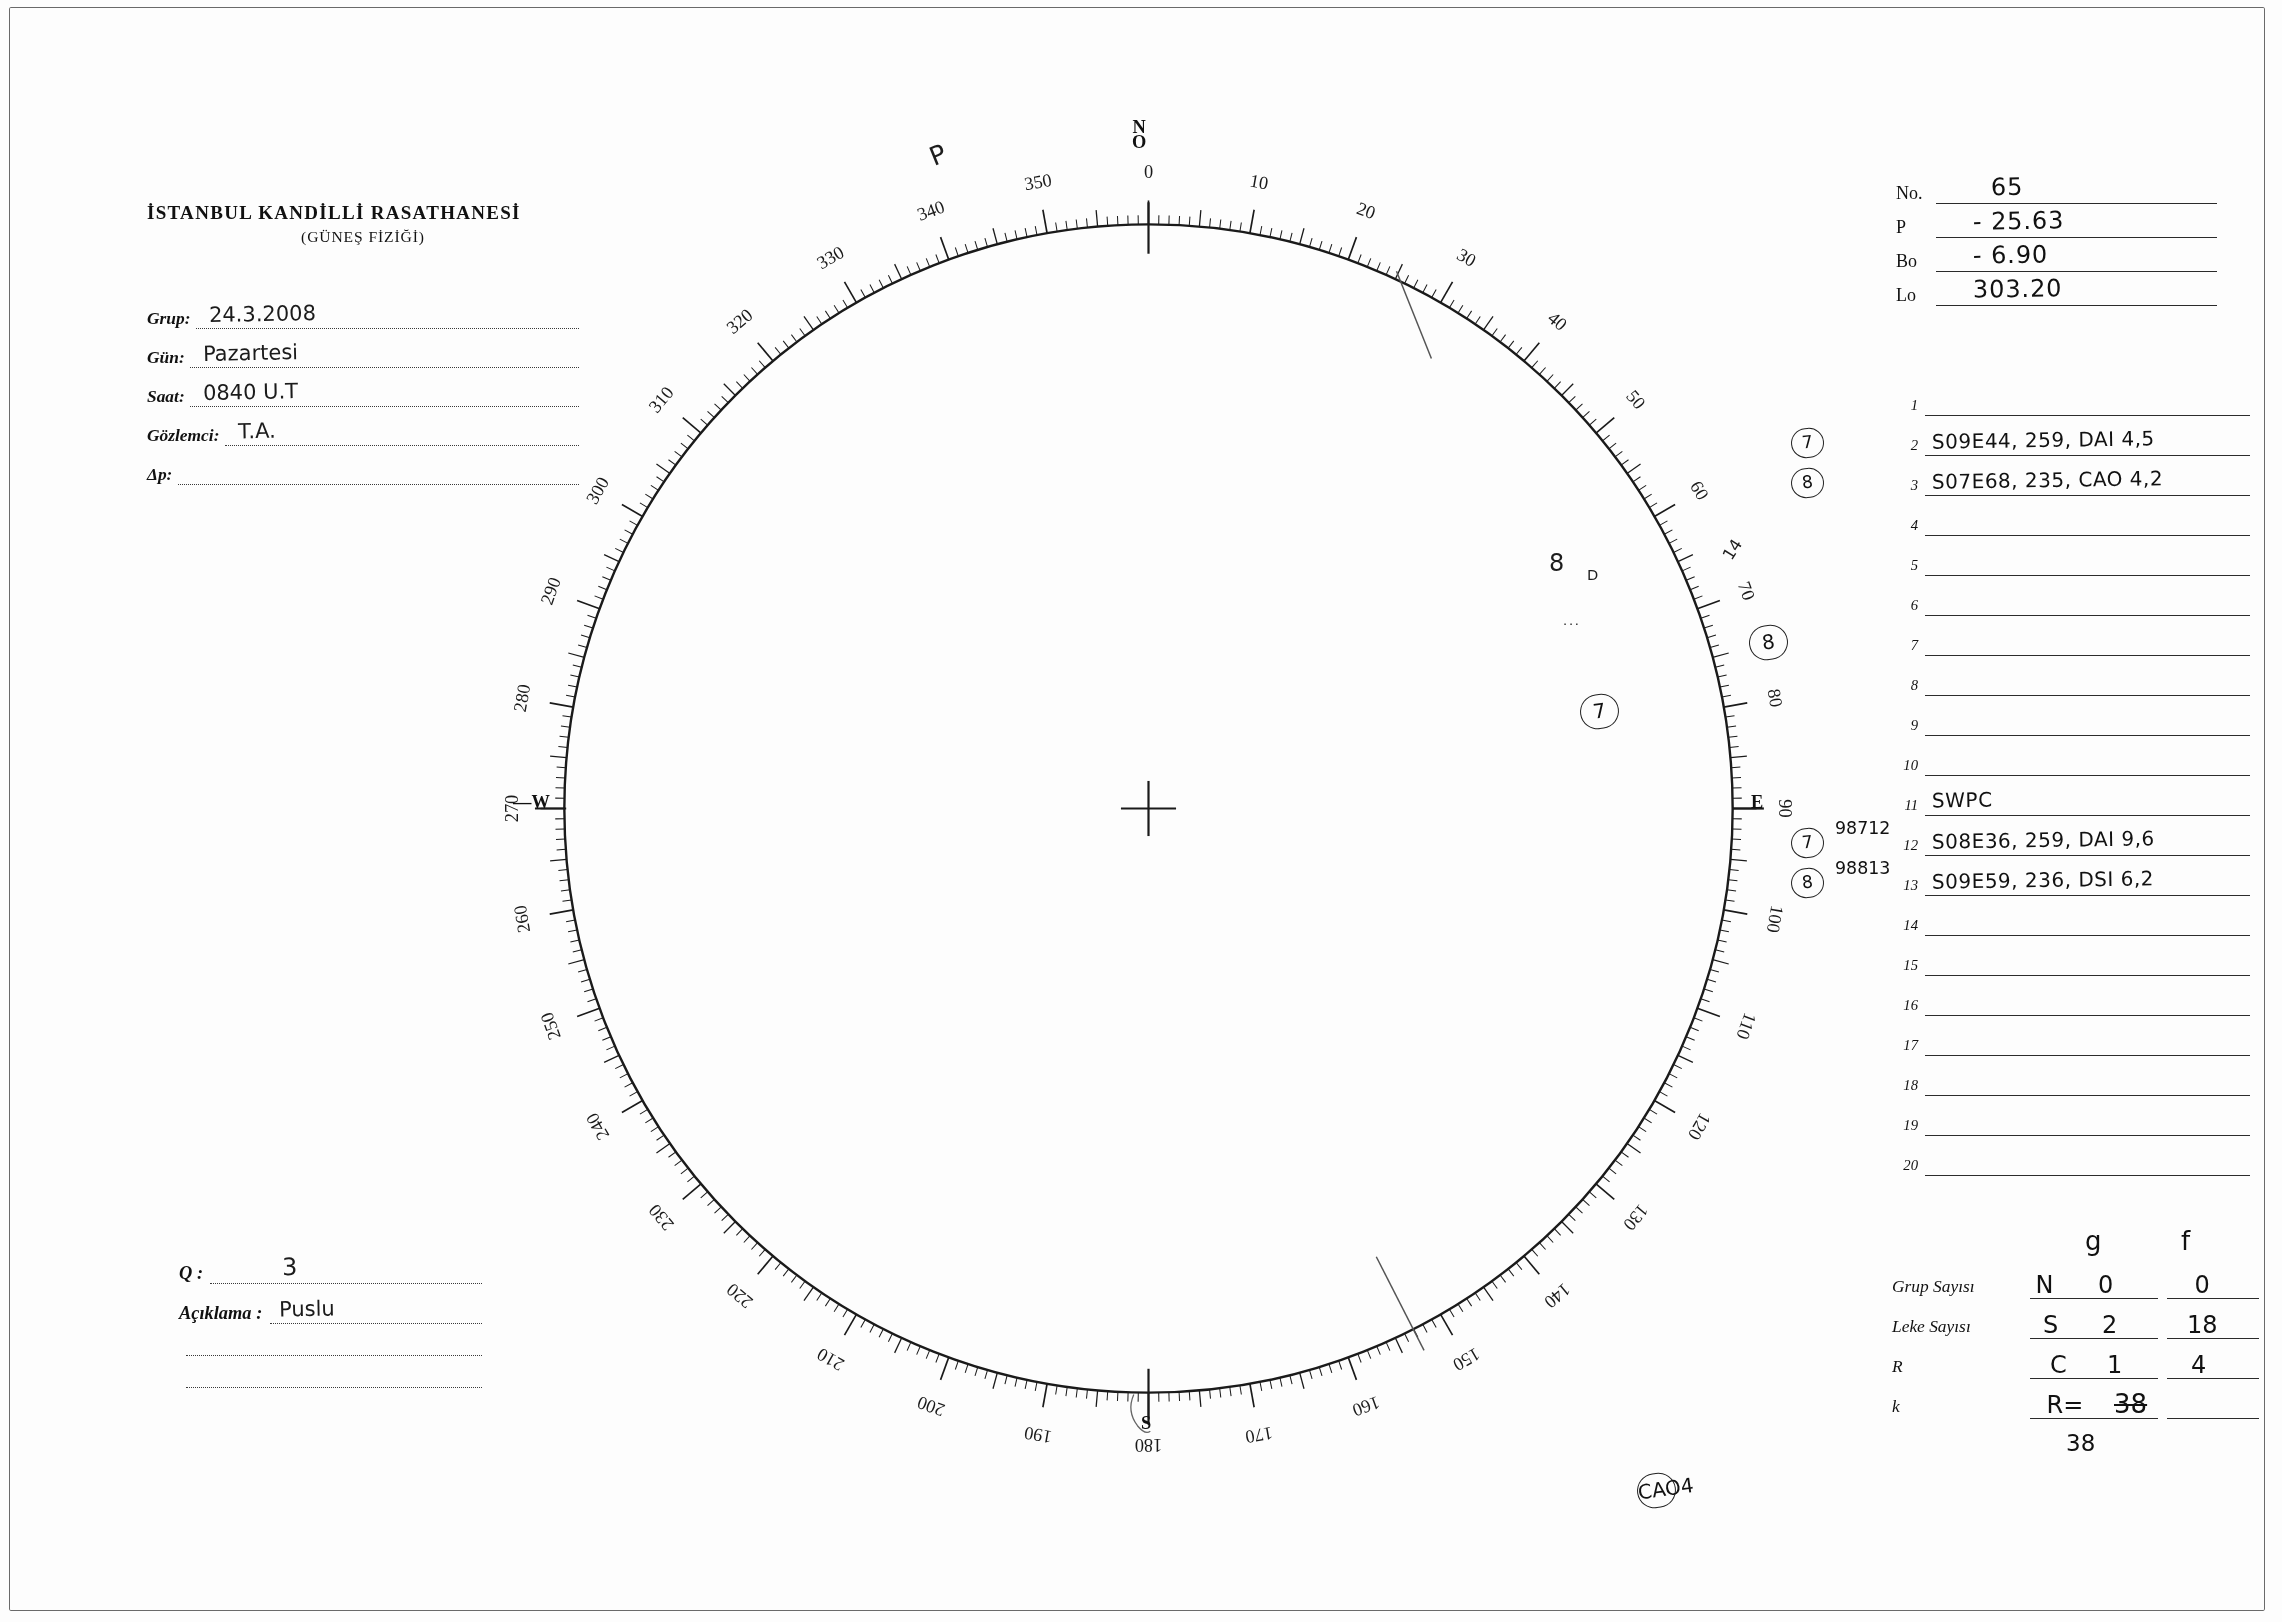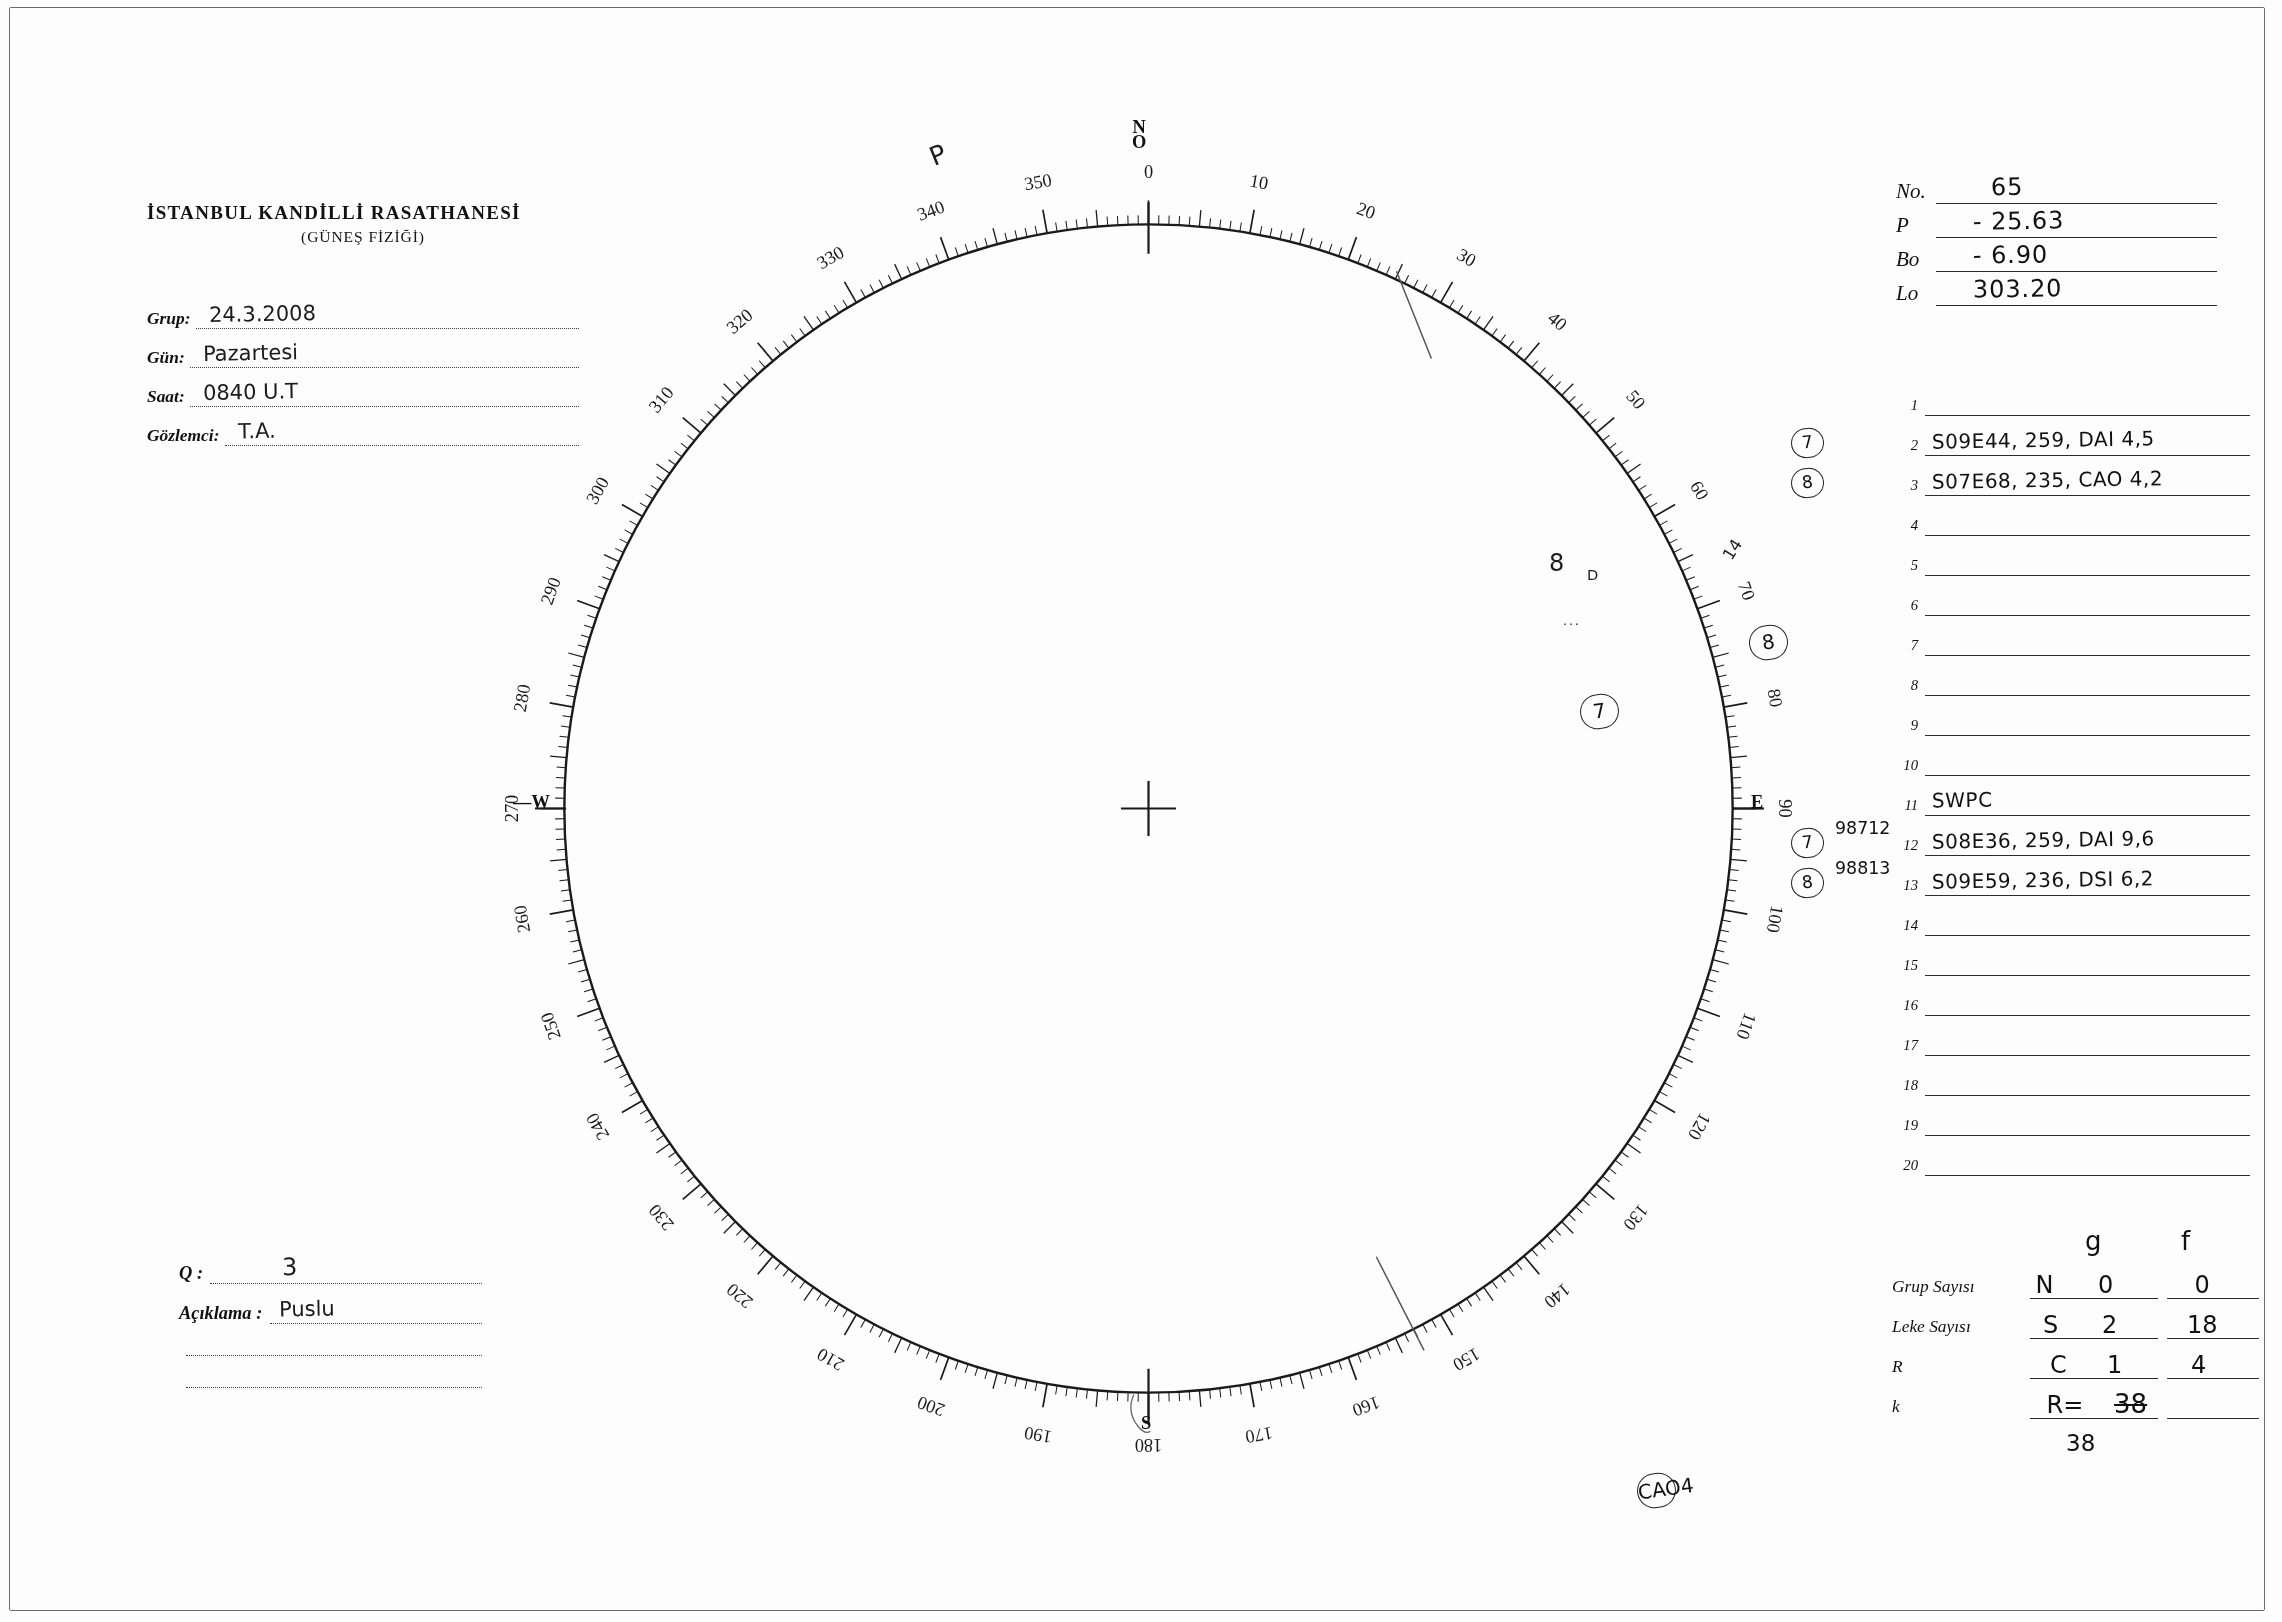--- a/index.html
+++ b/index.html
@@ -21,21 +21,21 @@
   
   .qblock{position:absolute;left:179px;top:1244px;width:303px;}
   .qrow{display:flex;align-items:flex-end;height:40px;}
   .qlabel{font-style:italic;font-weight:bold;font-size:18.4px;white-space:nowrap;}
   .qline{flex:1;border-bottom:0.9px dotted #3a3a3a;margin-left:7.3px;height:24px;position:relative;}
   .extraline{border-bottom:0.9px dotted #3a3a3a;height:31px;margin-left:7.3px;width:296px;}
 
   
   .trbox{position:absolute;left:1896px;top:170px;width:321px;}
   .trrow{display:flex;align-items:flex-end;height:34px;}
-  .trlabel{font-style:italic;font-size:21px;width:40px;margin-top:16px;}
+  .trlabel{font-size:18px;width:40px;margin-top:16px;}
   .trline{flex:1;border-bottom:1.5px solid #2a2a2a;height:24px;position:relative;}
   .trval{position:absolute;left:55px;bottom:1.8px;font-family:"DejaVu Sans",sans-serif;font-size:24px;
          letter-spacing:0.9px;transform:rotate(-0.8deg);}
 
   
   .numlist{position:absolute;left:1892px;top:381px;width:358px;}
   .nrow{position:relative;height:40px;}
   .nnum{position:absolute;left:0;bottom:7.3px;width:26px;text-align:right;font-size:14.7px;font-style:italic;}
   .nline{position:absolute;left:33px;right:0;bottom:5.5px;border-bottom:1.3px solid #2c2c2c;height:0.9px;}
   .ntext{position:absolute;left:40px;bottom:9.2px;font-family:"DejaVu Sans",sans-serif;font-size:20px;
@@ -89,20 +89,26 @@
       <div class="frow">
         <span class="flabel">Saat:</span>
         <span class="fline">
           <span class="hand">0840 U.T</span>
         </span>
       </div>
       <div class="frow">
         <span class="flabel">Gözlemci:</span>
         <span class="fline">
           <span class="hand">T.A.</span>
+        </span>
+      </div>
+      <div class="frow">
+        <span class="flabel">Δp:</span>
+        <span class="fline">
+          <span class="hand"></span>
         </span>
       </div>
     </div>
   </div>
 
   <div class="qblock">
     <div class="qrow">
       <span class="qlabel">Q :</span>
       <span class="qline">
         <span class="hand" style="left:72px;font-size:24px;">3</span>

